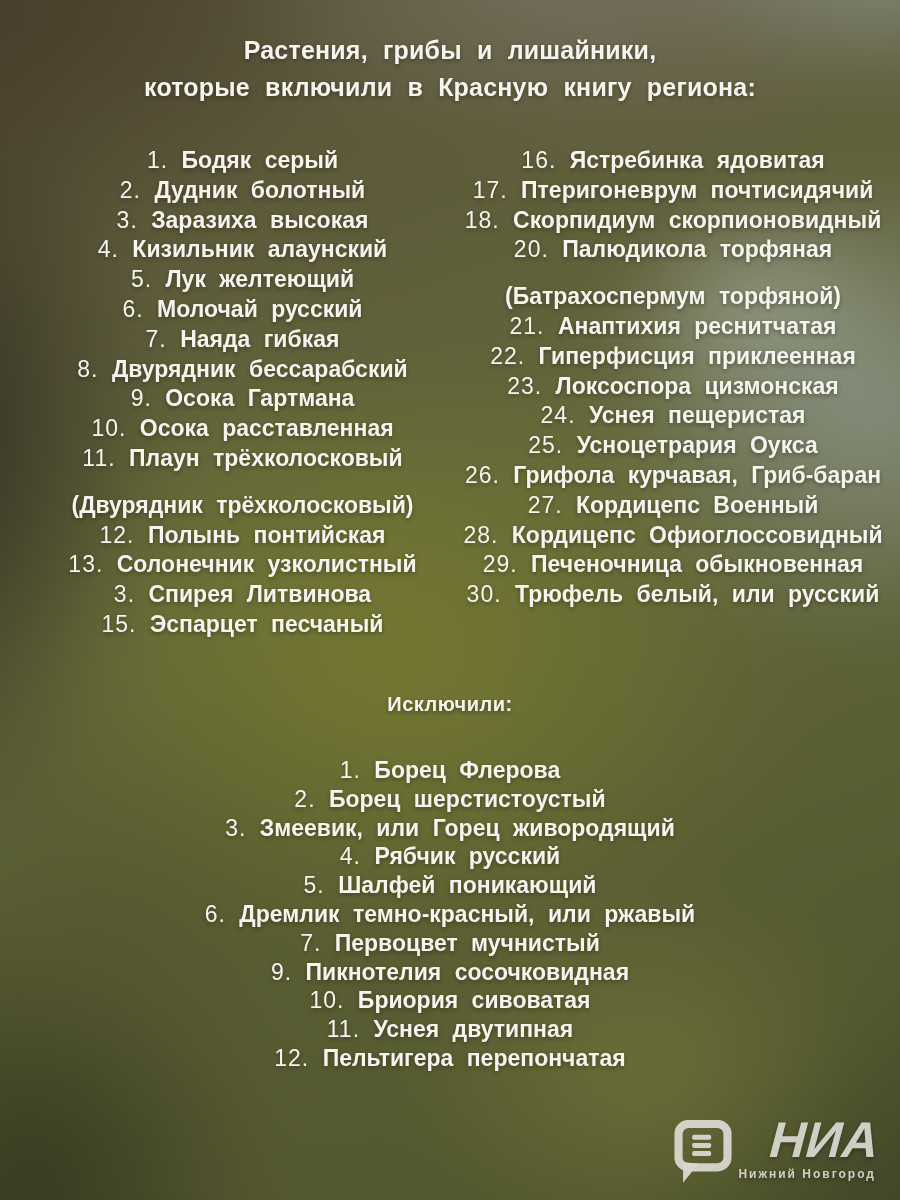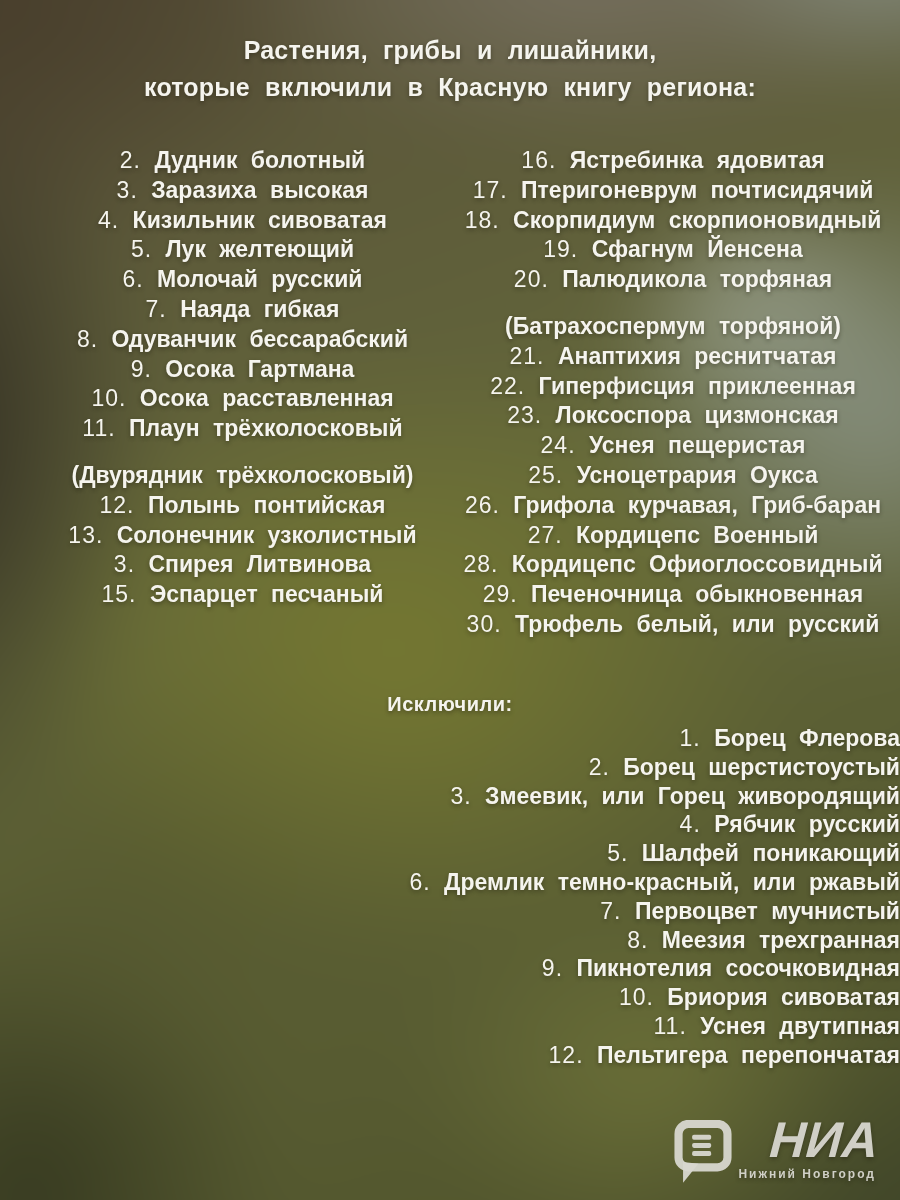--- a/index.html
+++ b/index.html
@@ -45,23 +45,22 @@
   #list-right{position:absolute;left:448px;width:450px;}
   .num{font-weight:400;letter-spacing:1px;}
   .cont{font-weight:bold;margin-top:17px;}
 
   h2{
     margin:0;position:absolute;top:693px;left:0;width:100%;
     font-size:20px;font-weight:bold;text-align:center;letter-spacing:.5px;
   }
 
   #list-excluded{
-    position:absolute;top:724px;left:0;width:100%;
+    position:absolute;top:756px;left:0;width:100%;
     line-height:28.8px;
-    text-align:right;
   }
 
   .logo{
     position:absolute;right:22px;bottom:16px;
     display:flex;align-items:flex-start;color:rgba(216,215,208,.95);
   }
   .logo .bubble{width:58px;height:64px;margin-right:6px;margin-top:4px;}
   .logo .text-col{display:flex;flex-direction:column;align-items:flex-end;}
   .brand{
     font-size:50px;line-height:48px;font-weight:bold;font-style:italic;
@@ -79,40 +78,40 @@
   <div class="bg"></div>
 
   <div class="txt-layer shadowed">
     <h1>
       <span>Растения, грибы и лишайники,</span><br>
       <span>которые включили в Красную книгу региона:</span>
     </h1>
 
     <div class="columns">
       <ul class="plist" id="list-left">
+          <li><span class="num">1.</span> <span class="txt">Бодяк серый</span></li>
           <li><span class="num">2.</span> <span class="txt">Дудник болотный</span></li>
           <li><span class="num">3.</span> <span class="txt">Заразиха высокая</span></li>
-          <li><span class="num">4.</span> <span class="txt">Кизильник сивоватая</span></li>
+          <li><span class="num">4.</span> <span class="txt">Кизильник алаунский</span></li>
           <li><span class="num">5.</span> <span class="txt">Лук желтеющий</span></li>
           <li><span class="num">6.</span> <span class="txt">Молочай русский</span></li>
           <li><span class="num">7.</span> <span class="txt">Наяда гибкая</span></li>
-          <li><span class="num">8.</span> <span class="txt">Одуванчик бессарабский</span></li>
+          <li><span class="num">8.</span> <span class="txt">Двурядник бессарабский</span></li>
           <li><span class="num">9.</span> <span class="txt">Осока Гартмана</span></li>
           <li><span class="num">10.</span> <span class="txt">Осока расставленная</span></li>
           <li><span class="num">11.</span> <span class="txt">Плаун трёхколосковый</span><div class="cont">(Двурядник трёхколосковый)</div></li>
           <li><span class="num">12.</span> <span class="txt">Полынь понтийская</span></li>
           <li><span class="num">13.</span> <span class="txt">Солонечник узколистный</span></li>
           <li><span class="num">3.</span> <span class="txt">Спирея Литвинова</span></li>
           <li><span class="num">15.</span> <span class="txt">Эспарцет песчаный</span></li>
         </ul>
       <ul class="plist" id="list-right">
           <li><span class="num">16.</span> <span class="txt">Ястребинка ядовитая</span></li>
           <li><span class="num">17.</span> <span class="txt">Птеригоневрум почтисидячий</span></li>
           <li><span class="num">18.</span> <span class="txt">Скорпидиум скорпионовидный</span></li>
-          <li><span class="num">19.</span> <span class="txt">Сфагнум Йенсена</span></li>
           <li><span class="num">20.</span> <span class="txt">Палюдикола торфяная</span><div class="cont">(Батрахоспермум торфяной)</div></li>
           <li><span class="num">21.</span> <span class="txt">Анаптихия реснитчатая</span></li>
           <li><span class="num">22.</span> <span class="txt">Гиперфисция приклеенная</span></li>
           <li><span class="num">23.</span> <span class="txt">Локсоспора цизмонская</span></li>
           <li><span class="num">24.</span> <span class="txt">Уснея пещеристая</span></li>
           <li><span class="num">25.</span> <span class="txt">Усноцетрария Оукса</span></li>
           <li><span class="num">26.</span> <span class="txt">Грифола курчавая, Гриб-баран</span></li>
           <li><span class="num">27.</span> <span class="txt">Кордицепс Военный</span></li>
           <li><span class="num">28.</span> <span class="txt">Кордицепс Офиоглоссовидный</span></li>
           <li><span class="num">29.</span> <span class="txt">Печеночница обыкновенная</span></li>
@@ -123,21 +122,20 @@
     <h2>Исключили:</h2>
 
     <ul class="plist" id="list-excluded">
         <li><span class="num">1.</span> <span class="txt">Борец Флерова</span></li>
         <li><span class="num">2.</span> <span class="txt">Борец шерстистоустый</span></li>
         <li><span class="num">3.</span> <span class="txt">Змеевик, или Горец живородящий</span></li>
         <li><span class="num">4.</span> <span class="txt">Рябчик русский</span></li>
         <li><span class="num">5.</span> <span class="txt">Шалфей поникающий</span></li>
         <li><span class="num">6.</span> <span class="txt">Дремлик темно-красный, или ржавый</span></li>
         <li><span class="num">7.</span> <span class="txt">Первоцвет мучнистый</span></li>
-        <li><span class="num">8.</span> <span class="txt">Меезия трехгранная</span></li>
         <li><span class="num">9.</span> <span class="txt">Пикнотелия сосочковидная</span></li>
         <li><span class="num">10.</span> <span class="txt">Бриория сивоватая</span></li>
         <li><span class="num">11.</span> <span class="txt">Уснея двутипная</span></li>
         <li><span class="num">12.</span> <span class="txt">Пельтигера перепончатая</span></li>
       </ul>
 
     <div class="logo">
       <svg class="bubble" viewBox="0 0 64 70">
         <rect x="5" y="4" width="54" height="48" rx="11" fill="none" stroke="rgba(216,215,208,.95)" stroke-width="9"></rect>
         <polygon points="10,46 27,48 10,69" fill="rgba(216,215,208,.95)"></polygon>

